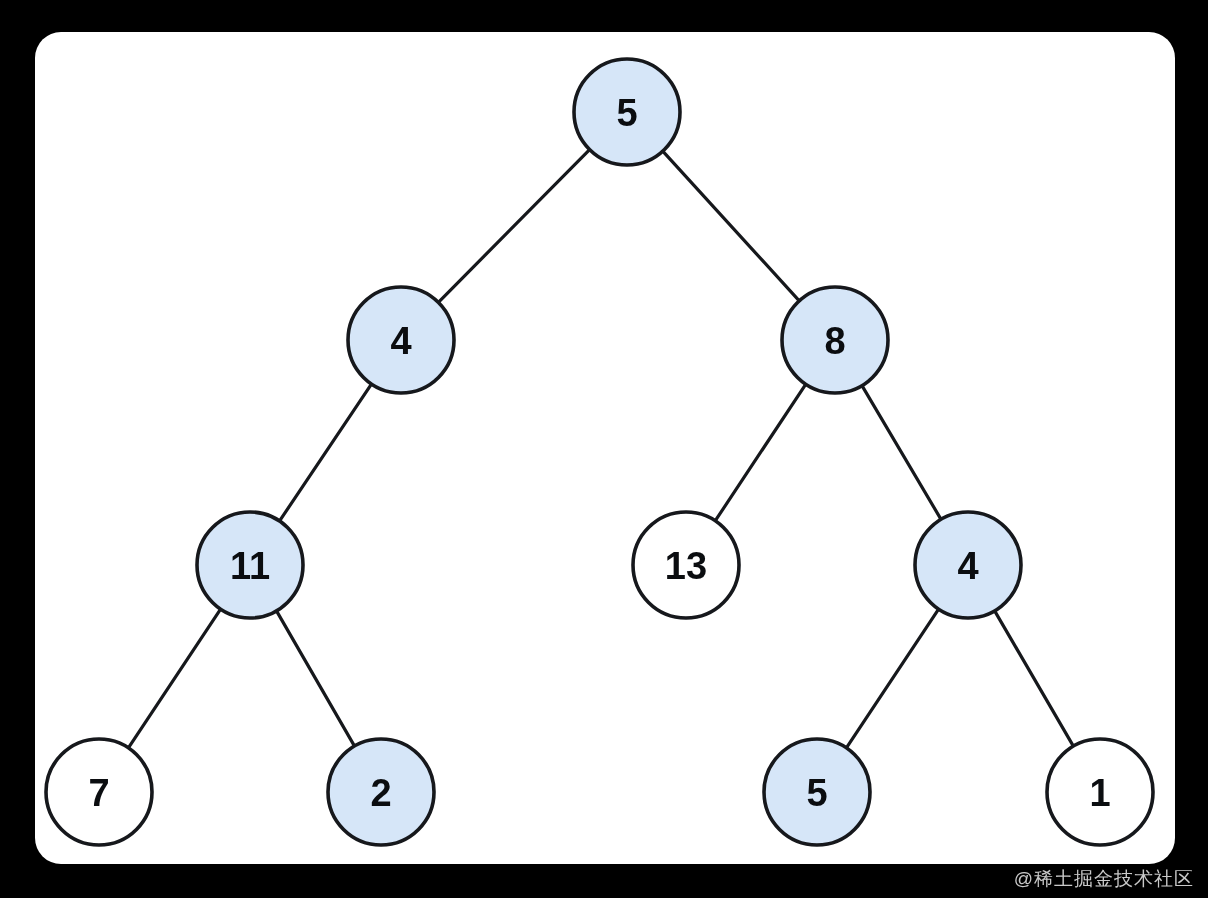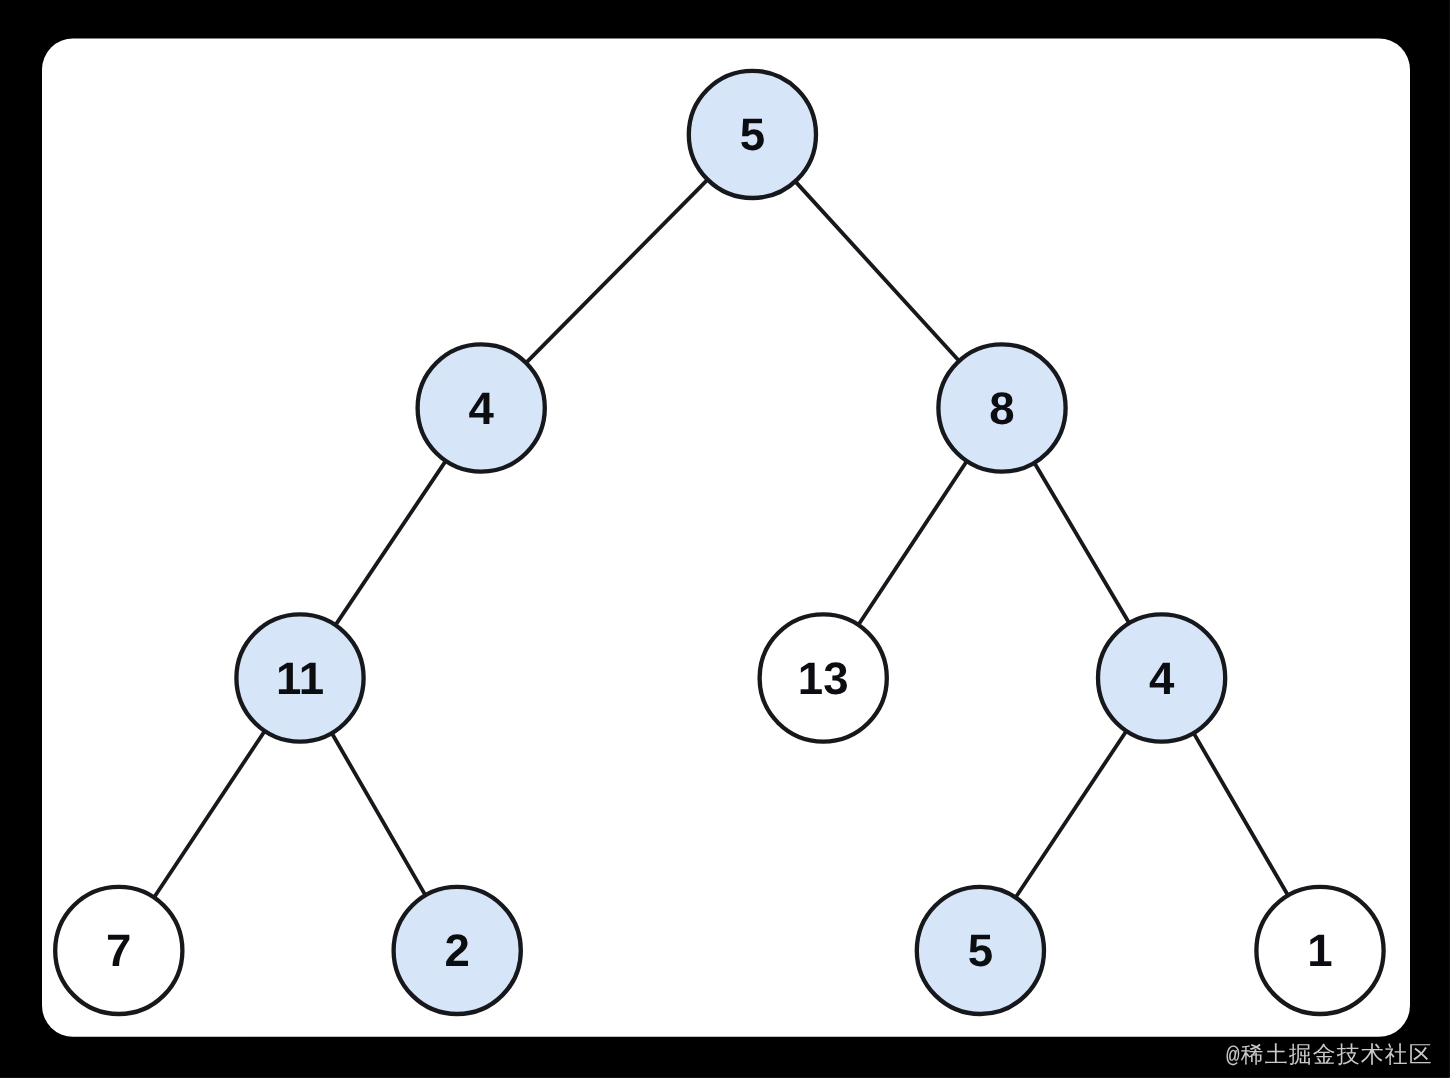--- a/index.html
+++ b/index.html
@@ -51,21 +51,21 @@
     font-size: 38px;
     font-weight: bold;
     fill: #0b0d10;
     text-anchor: middle;
     dominant-baseline: central;
   }
   #watermark {
     position: absolute;
     right: 14px;
     bottom: 6px;
-    font-family: Liberation Mono, monospace;
+    font-family: Liberation Sans, sans-serif;
     font-size: 19px;
     color: #c9c9c9;
     letter-spacing: 1px;
     white-space: nowrap;
     user-select: none;
   }
 </style>
 </head>
 <body>
 

